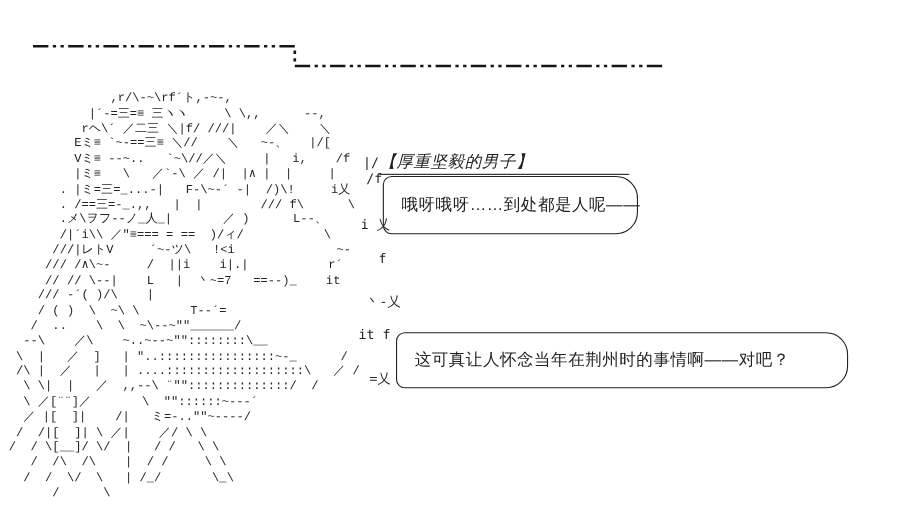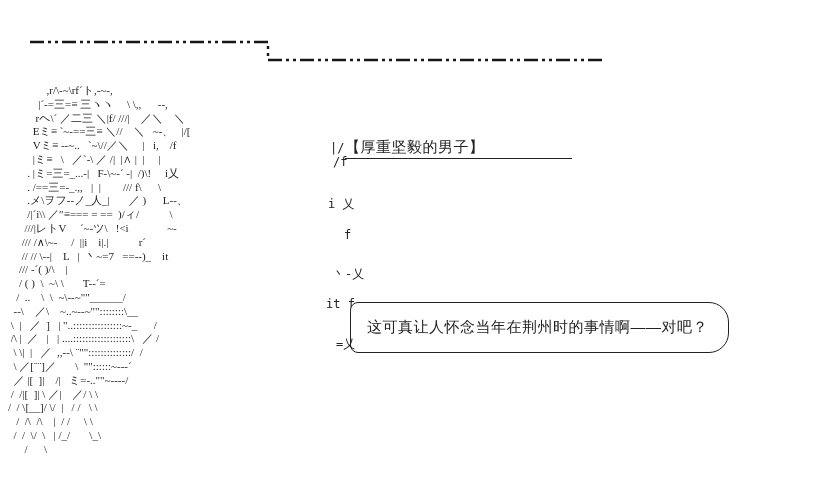--- a/index.html
+++ b/index.html
@@ -3,32 +3,33 @@
 <meta charset="utf-8">
 <style>
   html,body{margin:0;padding:0;background:#fff;}
   .stage{
     position:relative;width:828px;height:478px;background:#ffffff;
     overflow:hidden;font-family:"Liberation Sans",sans-serif;
   }
   .divider{position:absolute;left:0;top:0;}
   .aa{
     position:absolute;left:8px;top:84px;margin:0;
-    font-family:Liberation Serif, serif;
+    font-family:Liberation Mono, monospace;
     font-size:11px;line-height:13.8px;letter-spacing:0;
     color:#222;white-space:pre;
   }
   .name-prefix{
     position:absolute;left:330px;top:141px;
     font-family:"DejaVu Sans Mono",monospace;font-size:12px;color:#222;
   }
   .name{
     position:absolute;left:345px;top:138px;width:227px;height:20px;
     font-size:15px;color:#222;letter-spacing:0.5px;white-space:nowrap;
     border-bottom:1.6px solid #222;
+    font-style:italic;
   }
   .bubble{
     position:absolute;box-sizing:border-box;
     border:1.6px solid #222;background:#fff;
     border-radius:8px 20px 20px 8px;
     display:flex;align-items:center;
     padding:0 14px 0 16px;
     font-size:15px;color:#222;letter-spacing:0.5px;white-space:nowrap;
   }
   .tail{
@@ -71,24 +72,27 @@
  /  /|[  ]| \ ／|    ／/ \ \
 /  / \[__]/ \/  |   / /   \ \
    /  /\  /\    |  / /     \ \
   /  /  \/  \   | /_/       \_\
       /      \</pre>
 
   <span class="name-prefix">|/</span>
   <div class="name">【厚重坚毅的男子】</div>
 
   <span class="tail" style="left:333px;top:155px">/f</span>
+  <div class="bubble" style="left:348px;top:160px;width:232px;height:53px">
+    <span>哦呀哦呀……到处都是人呢——</span>
+  </div>
   <span class="tail" style="left:328px;top:196px">i 乂</span>
 
   <span class="tail" style="left:344px;top:228px">f</span>
   <span class="tail" style="left:333px;top:266px">丶-乂</span>
 
   <span class="tail" style="left:326px;top:297px">it f</span>
-  <div class="bubble" style="left:350px;top:302px;width:379px;height:51px">
+  <div class="bubble" style="left:360px;top:302px;width:411px;height:51px">
     <span>这可真让人怀念当年在荆州时的事情啊——对吧？</span>
   </div>
   <span class="tail" style="left:336px;top:336px">=乂</span>
 
 </div>
 
 </body></html>

